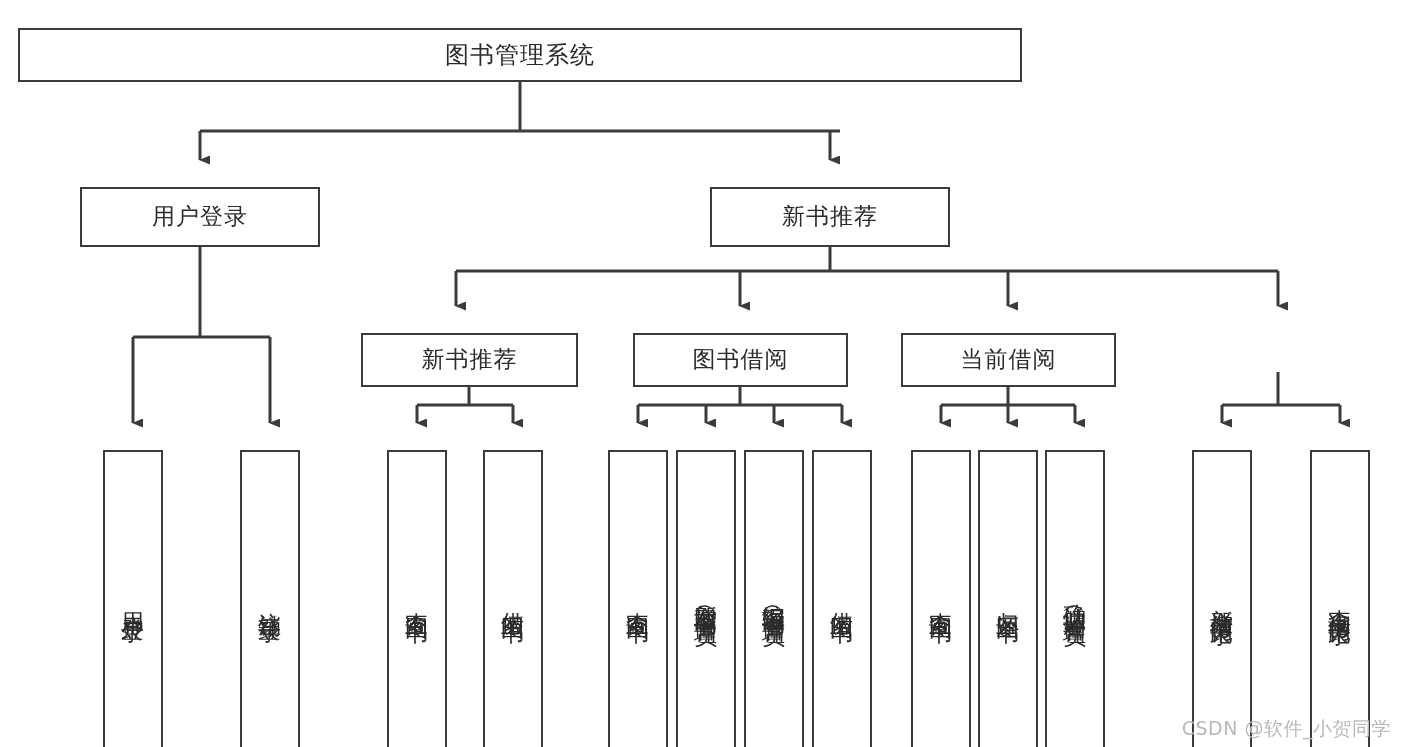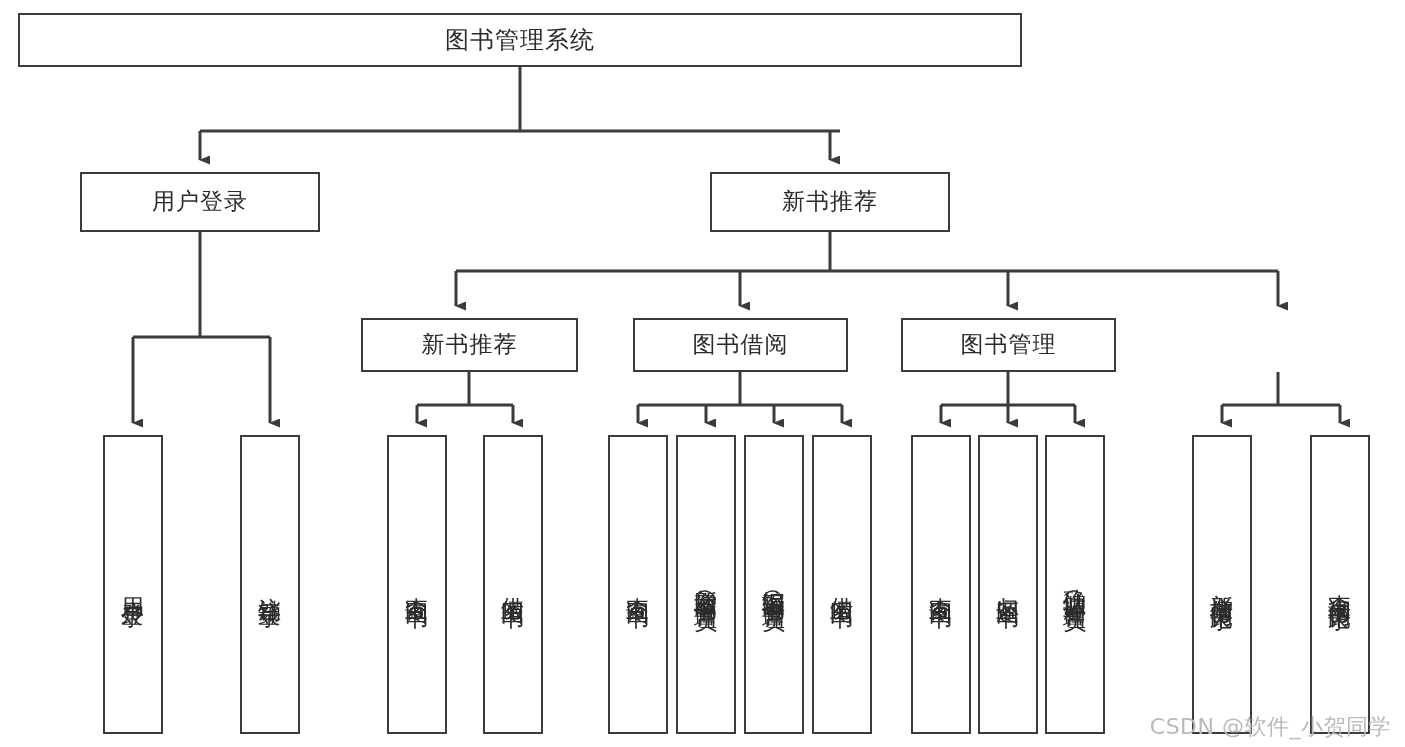--- a/index.html
+++ b/index.html
@@ -23,20 +23,21 @@
   .node{
     position:absolute;
     box-sizing:border-box;
     background:#ffffff;
     border:2px solid #3b3b3b;
     display:flex;
     align-items:center;
     justify-content:center;
     color:#2b2b2b;
     z-index:2;
+    margin-top:15px;
   }
   .node.horizontal{
     font-size:23px;
     letter-spacing:1px;
     line-height:1.2;
     white-space:nowrap;
   }
   .node.root{
     font-size:24px;
   }
@@ -54,21 +55,21 @@
   .leaf-text{
     writing-mode:vertical-rl;
     text-orientation:upright;
     display:block;
     text-align:center;
   }
   #watermark{
     position:absolute;
     right:14px;
     bottom:5px;
-    font-size:22px;
+    font-size:19px;
     color:#b9b9b9;
     letter-spacing:0.5px;
     z-index:5;
     white-space:nowrap;
     font-family:"DejaVu Sans","Liberation Sans",sans-serif;
   }
 </style>
 </head>
 <body>
 
@@ -135,21 +136,21 @@
     <span>新书推荐</span>
   </div>
 
   <div class="node horizontal" style="left:361px;top:318px;width:217px;height:54px;">
     <span>新书推荐</span>
   </div>
   <div class="node horizontal" style="left:633px;top:318px;width:215px;height:54px;font-family:Liberation Serif, serif;">
     <span>图书借阅</span>
   </div>
   <div class="node horizontal" style="left:901px;top:318px;width:215px;height:54px;">
-    <span>图书管理</span>
+    <span>当前借阅</span>
   </div>
 
   <div class="node leaf" style="left:103px;top:435px;width:60px;height:299px;">
     <span class="leaf-text">用户登录</span>
   </div>
   <div class="node leaf" style="left:240px;top:435px;width:60px;height:299px;">
     <span class="leaf-text">注销登录</span>
   </div>
 
   <div class="node leaf" style="left:387px;top:435px;width:60px;height:299px;">

